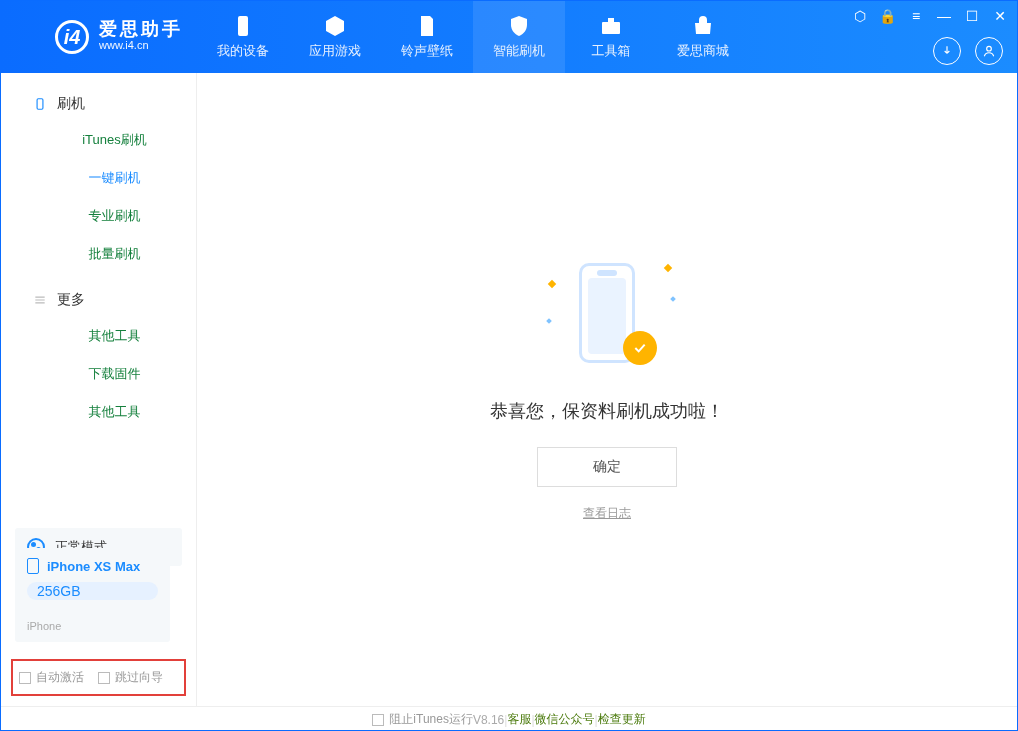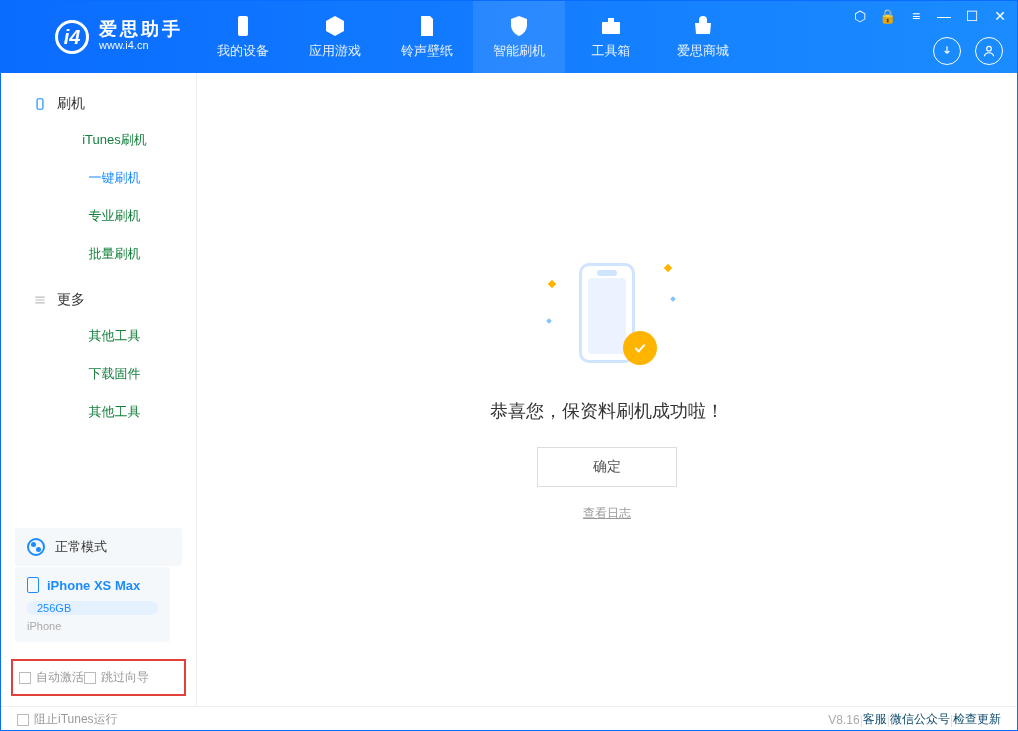--- a/index.html
+++ b/index.html
@@ -55,27 +55,27 @@
   display: flex; flex-direction: column; gap: 4px;
 }
 .sb-mode { flex-direction: row; align-items: flex-end; gap: 10px; position:absolute; bottom: 140px; left:0; right:0; }
 .sb-device { position:absolute; bottom: 64px; left:0; right:12px;justify-content:center; }
 .mode-icon { width: 18px; height: 18px; border: 2px solid #1b8cff; border-radius: 50%; position:relative; }
 .mode-icon::before, .mode-icon::after { content:""; position:absolute; width:5px;height:5px;background:#1b8cff;border-radius:50%; }
 .mode-icon::before { top:2px; left:2px; }
 .mode-icon::after { bottom:2px; right:2px; }
 .dev-row { display:flex; align-items:center; gap:8px; font-weight:bold; color:#1b8cff; }
 .dev-phone-ico { width:12px; height:16px; border:1.5px solid #1b8cff; border-radius:2px; display:block; }
-.dev-badge { display:inline-block; margin-top:4px; padding:1px 10px; background:#e6f1ff; color:#1b8cff; border-radius:10px; font-size:11px; }
-.dev-sub { font-size:11px; color:#aaa; margin-top:1px; }
+.dev-badge { display:inline-block; margin-top:4px; padding:1px 10px; background:#e6f1ff; color:#1b8cff; border-radius:10px; font-size:14px; }
+.dev-sub { font-size:11px; color:#aaa; margin-top:16px; }
 
 .sb-bottom {
   position:absolute; bottom: 10px; left: 10px; right: 10px;
   border: 2px solid #e2403a; padding: 8px 6px;
-  display:flex; gap: 0; align-items:center;
+  display:flex; gap: 14px; align-items:center;
 }
 .cb { display:flex; align-items:center; gap:5px; font-size:12px; color:#999; cursor:pointer; }
 .cb-box { width:12px; height:12px; border:1px solid #bbb; }
 
 .main { flex: 1; position: relative; display:flex; flex-direction:column; align-items:center; justify-content:center; }
 .phone-illus { position:relative; width:120px; height:120px; margin-bottom: 22px; }
 .phone-body { position:absolute; left:32px; top:6px; width:56px; height:100px; border:3px solid #cfe4ff; border-radius:10px; background:#fff; }
 .phone-body::before { content:""; position:absolute; top:4px; left:50%; transform:translateX(-50%); width:20px; height:6px; background:#cfe4ff; border-radius:3px; }
 .phone-body::after { content:""; position:absolute; inset:12px 6px 6px 6px; background:#eaf3ff; border-radius:4px; }
 .badge { position:absolute; right:10px; bottom:12px; width:34px; height:34px; background:#ffb400; border-radius:50%; display:flex; align-items:center; justify-content:center; }
@@ -86,25 +86,25 @@
 
 .msg { font-size: 18px; color:#333; margin-bottom: 24px; }
 .ok-btn {
   width: 140px; height: 40px; border:1px solid #ddd; background:#fff;
   font-size:14px; color:#555; cursor:pointer; margin-bottom: 18px;
 }
 .log-link { font-size:12px; color:#999; text-decoration:underline; cursor:pointer; }
 
 .footer {
   height: 26px; border-top:1px solid #eee; display:flex; align-items:center;
-  padding: 0 16px; font-size:12px; color:#999; justify-content:space-between;
+  padding: 0 16px; font-size:12px; color:#999; justify-content:center;
 }
 .f-right { display:flex; align-items:center; }
 .f-right .sep { color:#ddd; }
-.f-link { color:#0c4a6e; cursor:pointer; }
+.f-link { color:#4d7c0f; cursor:pointer; }
 .ver { color:#aaa; }
 </style>
 </head>
 <body>
 
 <div class="header">
   <div class="logo-block">
     <div class="logo-circle">i4</div>
     <div class="logo-text">
       <div class="logo-title">爱思助手</div>

